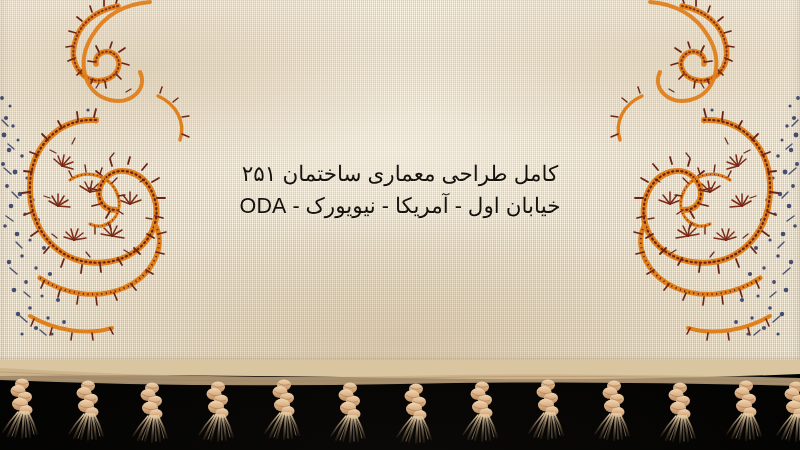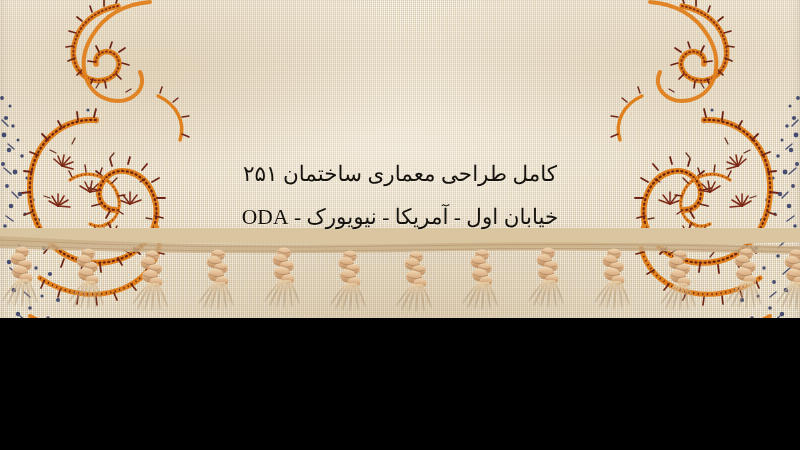--- a/index.html
+++ b/index.html
@@ -1,24 +1,24 @@
 <!DOCTYPE html>
 <html lang="fa" dir="rtl"><head>
 <meta charset="utf-8">
 <title>Termeh Banner</title>
 <style>
   html,body{margin:0;padding:0;background:#000;}
   *{box-sizing:border-box;}
 
   .stage{
     position:relative;
-    width:800px;height:318px;
+    width:800px;height:450px;
     overflow:hidden;
     background:#5eead4;
-    font-family:Liberation Serif, serif;
+    font-family:Liberation Sans, sans-serif;
   }
 
   
   .backdrop{
     position:absolute;inset:0;
     background:
       radial-gradient(120% 60% at 50% 100%, #0a0907 0%, #000 70%),
       #000;
   }
 
@@ -73,21 +73,21 @@
     direction:rtl;
     line-height:1.32;
     letter-spacing:.1px;
     text-shadow:0 1px 0 rgba(255,250,238,.35);
   }
   .caption .line{
     font-size:21.5px;
     font-weight:400;
     white-space:nowrap;
   }
-  .caption .line + .line{margin-top:15px;}
+  .caption .line + .line{margin-top:4px;}
 </style>
 </head>
 <body>
 
 <div class="stage">
 
   <div class="backdrop"></div>
 
   <div class="cloth"></div>
 

